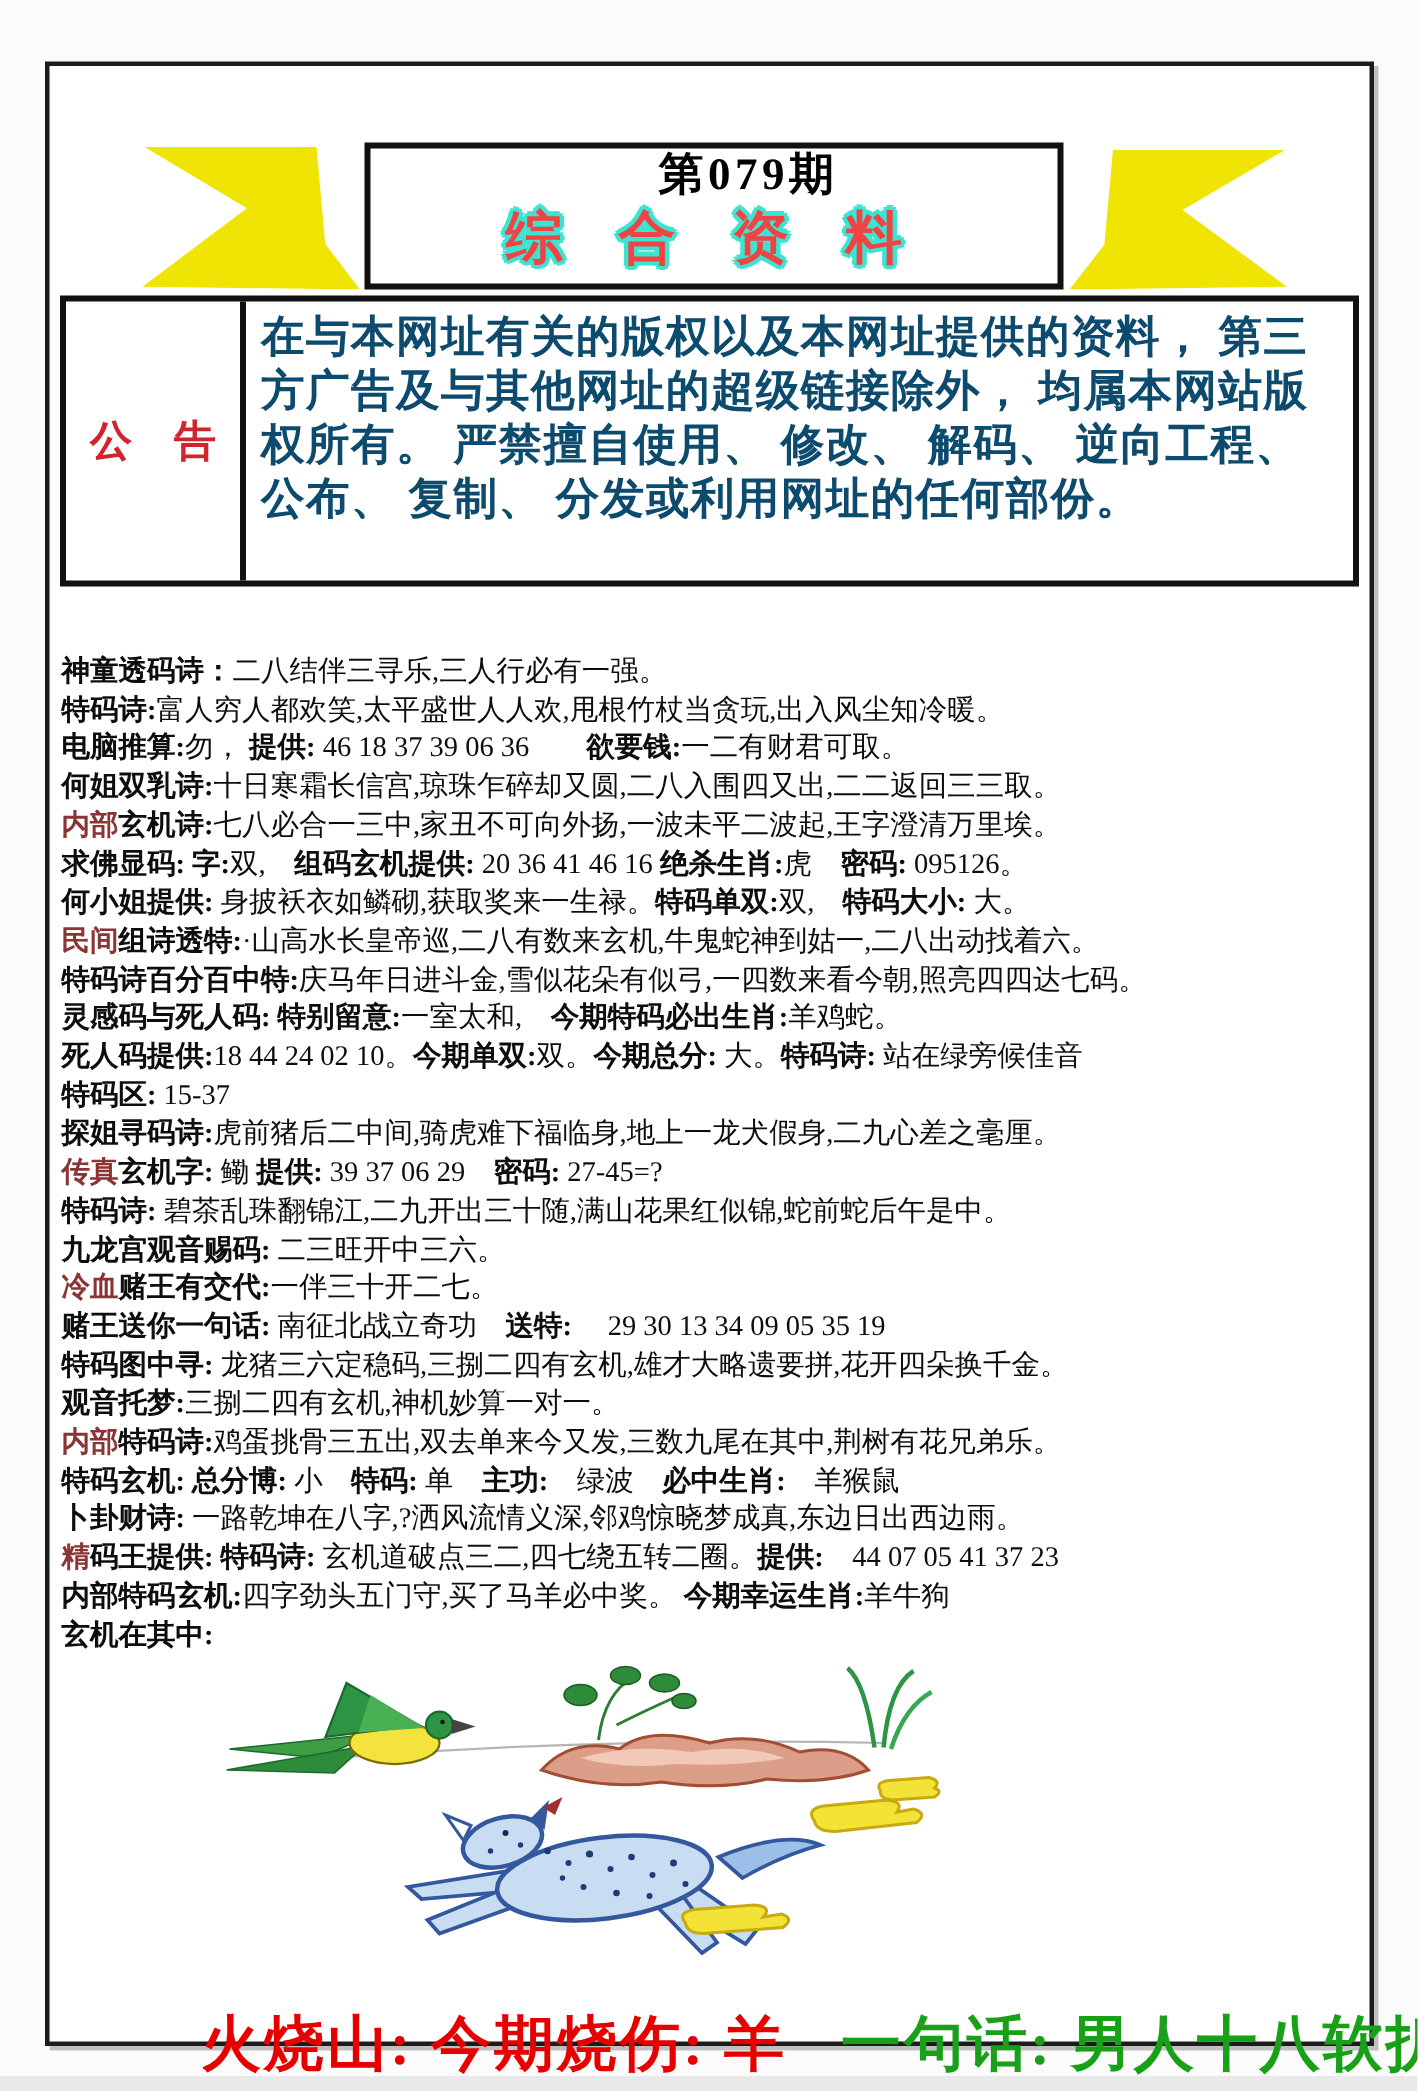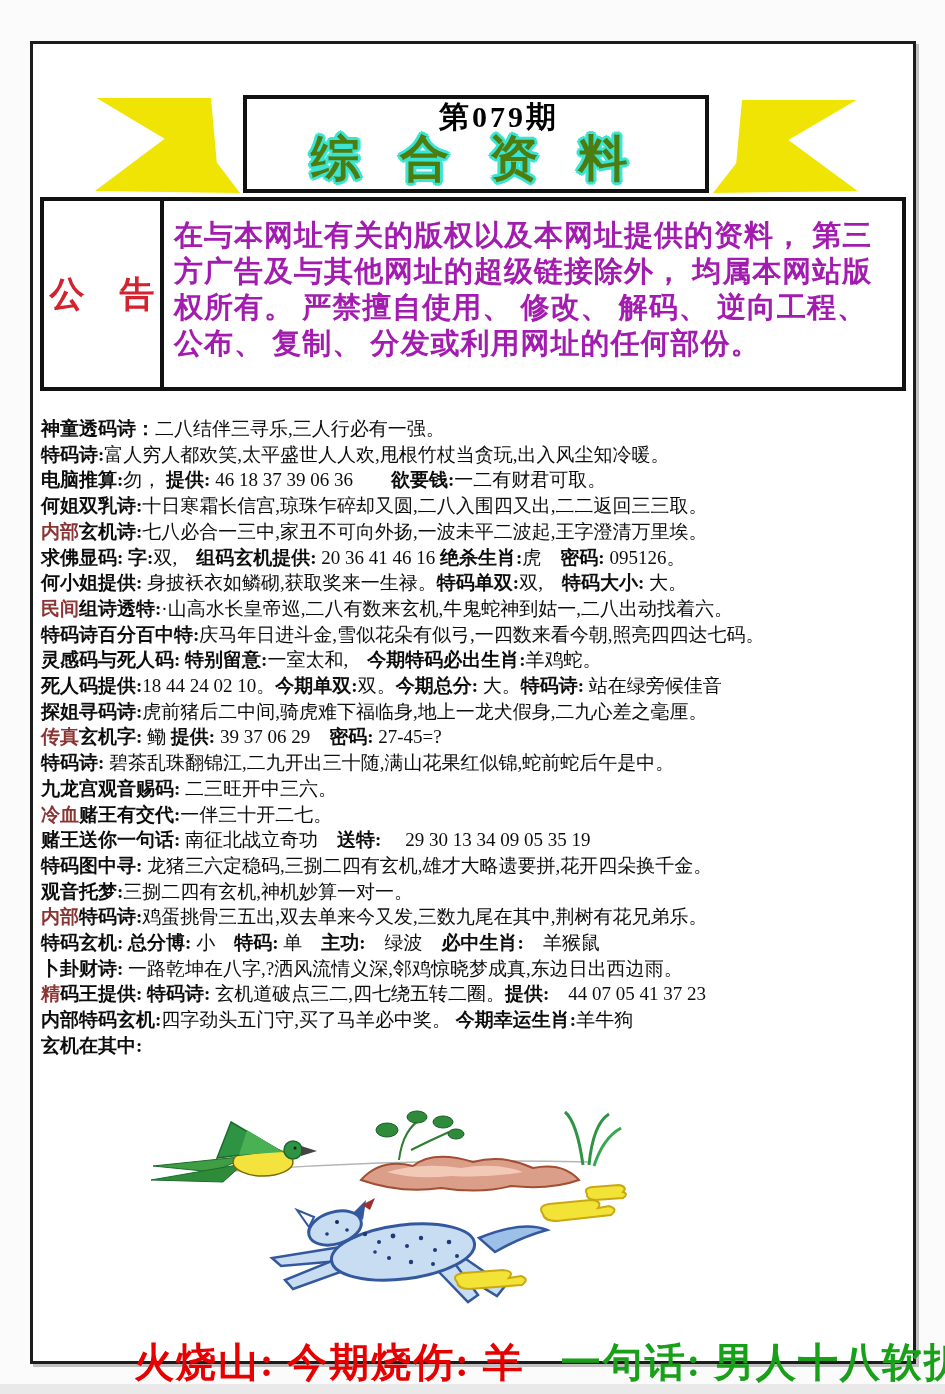--- a/index.html
+++ b/index.html
@@ -20,41 +20,41 @@
     clip-path:polygon(1% 0%,80% 0%,84% 68%,100% 100%,0% 98%,48% 43%);}
   .ribbon-right{left:680px;top:56px;width:145px;height:93px;
     clip-path:polygon(99% 0%,20% 0%,16% 68%,0% 100%,100% 98%,52% 43%);}
   .title-box{
     position:absolute;left:210px;top:51px;width:466px;height:98px;
     background:#fff;border:4px solid #111;box-sizing:border-box;
     text-align:center;
   }
   .issue{font-size:30px;font-weight:bold;color:#000;letter-spacing:3px;line-height:32px;margin-top:2px;padding-left:46px;}
   .main-title{
-    font-size:49px;font-weight:bold;color:#4d7c0f;letter-spacing:14px;line-height:52px;
+    font-size:38px;font-weight:bold;color:#ef4444;letter-spacing:14px;line-height:52px;
     text-shadow:-2px -2px 0 #3ce4d2,2px -2px 0 #3ce4d2,-2px 2px 0 #3ce4d2,2px 2px 0 #3ce4d2,
                 0 -3px 0 #3ce4d2,0 3px 0 #3ce4d2,-3px 0 0 #3ce4d2,3px 0 0 #3ce4d2;
   }
   
   .notice-table{
     position:absolute;left:7px;top:153px;width:866px;height:194px;
     border:4px solid #111;box-sizing:border-box;display:flex;background:#fff;
   }
   .notice-label{
     width:120px;border-right:4px solid #111;box-sizing:border-box;
     display:flex;align-items:center;justify-content:center;
-    color:#d3232e;font-size:35px;font-weight:bold;white-space:pre;
+    color:#d3232e;font-size:28px;font-weight:bold;white-space:pre;
   }
   .notice-text{
-    flex:1;color:#a21caf;font-size:29px;font-weight:bold;line-height:36px;
-    padding:16px 4px 0 10px;letter-spacing:1px;
+    flex:1;color:#0c4a6e;font-size:29px;font-weight:bold;line-height:36px;
+    padding:6px 4px 0 10px;letter-spacing:1px;
   }
   
   .body-lines{
-    position:absolute;left:8px;top:372px;width:866px;
+    position:absolute;left:8px;top:391px;width:866px;
     font-size:19px;line-height:25.7px;color:#0d0d0d;
   }
   .line{white-space:pre;}
   .seg.l{font-weight:bold;}
   .seg.m{font-weight:bold;color:#8a3434;}
   
   .illustration{position:absolute;left:118px;top:1066px;width:512px;height:196px;}
   
   .footer{
     position:absolute;left:16px;top:1244px;width:856px;
@@ -87,20 +87,21 @@
       <div class="line"><span class="seg l">特码诗:</span><span class="seg t">富人穷人都欢笑,太平盛世人人欢,甩根竹杖当贪玩,出入风尘知冷暖。</span></div>
       <div class="line"><span class="seg l">电脑推算:</span><span class="seg t">勿， </span><span class="seg l">提供:</span><span class="seg t"> 46 18 37 39 06 36　　</span><span class="seg l">欲要钱:</span><span class="seg t">一二有财君可取。</span></div>
       <div class="line"><span class="seg l">何姐双乳诗:</span><span class="seg t">十日寒霜长信宫,琼珠乍碎却又圆,二八入围四又出,二二返回三三取。</span></div>
       <div class="line"><span class="seg m">内部</span><span class="seg l">玄机诗:</span><span class="seg t">七八必合一三中,家丑不可向外扬,一波未平二波起,王字澄清万里埃。</span></div>
       <div class="line"><span class="seg l">求佛显码:</span><span class="seg t"> </span><span class="seg l">字:</span><span class="seg t">双,　</span><span class="seg l">组码玄机提供:</span><span class="seg t"> 20 36 41 46 16 </span><span class="seg l">绝杀生肖:</span><span class="seg t">虎　</span><span class="seg l">密码:</span><span class="seg t"> 095126。</span></div>
       <div class="line"><span class="seg l">何小姐提供:</span><span class="seg t"> 身披袄衣如鳞砌,获取奖来一生禄。</span><span class="seg l">特码单双:</span><span class="seg t">双,　</span><span class="seg l">特码大小:</span><span class="seg t"> 大。</span></div>
       <div class="line"><span class="seg m">民间</span><span class="seg l">组诗透特:</span><span class="seg t">·山高水长皇帝巡,二八有数来玄机,牛鬼蛇神到姑一,二八出动找着六。</span></div>
       <div class="line"><span class="seg l">特码诗百分百中特:</span><span class="seg t">庆马年日进斗金,雪似花朵有似弓,一四数来看今朝,照亮四四达七码。</span></div>
       <div class="line"><span class="seg l">灵感码与死人码:</span><span class="seg t"> </span><span class="seg l">特别留意:</span><span class="seg t">一室太和,　</span><span class="seg l">今期特码必出生肖:</span><span class="seg t">羊鸡蛇。</span></div>
       <div class="line"><span class="seg l">死人码提供:</span><span class="seg t">18 44 24 02 10。</span><span class="seg l">今期单双:</span><span class="seg t">双。</span><span class="seg l">今期总分:</span><span class="seg t"> 大。</span><span class="seg l">特码诗:</span><span class="seg t"> 站在绿旁候佳音</span></div>
+      <div class="line"><span class="seg l">特码区:</span><span class="seg t"> 15-37</span></div>
       <div class="line"><span class="seg l">探姐寻码诗:</span><span class="seg t">虎前猪后二中间,骑虎难下福临身,地上一龙犬假身,二九心差之毫厘。</span></div>
       <div class="line"><span class="seg m">传真</span><span class="seg l">玄机字:</span><span class="seg t"> 鳓 </span><span class="seg l">提供:</span><span class="seg t"> 39 37 06 29　</span><span class="seg l">密码:</span><span class="seg t"> 27-45=?</span></div>
       <div class="line"><span class="seg l">特码诗:</span><span class="seg t"> 碧茶乱珠翻锦江,二九开出三十随,满山花果红似锦,蛇前蛇后午是中。</span></div>
       <div class="line"><span class="seg l">九龙宫观音赐码:</span><span class="seg t"> 二三旺开中三六。</span></div>
       <div class="line"><span class="seg m">冷血</span><span class="seg l">赌王有交代:</span><span class="seg t">一伴三十开二七。</span></div>
       <div class="line"><span class="seg l">赌王送你一句话:</span><span class="seg t"> 南征北战立奇功　</span><span class="seg l">送特:</span><span class="seg t">　 29 30 13 34 09 05 35 19</span></div>
       <div class="line"><span class="seg l">特码图中寻:</span><span class="seg t"> 龙猪三六定稳码,三捌二四有玄机,雄才大略遗要拼,花开四朵换千金。</span></div>
       <div class="line"><span class="seg l">观音托梦:</span><span class="seg t">三捌二四有玄机,神机妙算一对一。</span></div>
       <div class="line"><span class="seg m">内部</span><span class="seg l">特码诗:</span><span class="seg t">鸡蛋挑骨三五出,双去单来今又发,三数九尾在其中,荆树有花兄弟乐。</span></div>
       <div class="line"><span class="seg l">特码玄机:</span><span class="seg t"> </span><span class="seg l">总分博:</span><span class="seg t"> 小　</span><span class="seg l">特码:</span><span class="seg t"> 单　</span><span class="seg l">主功:</span><span class="seg t">　绿波　</span><span class="seg l">必中生肖:</span><span class="seg t">　羊猴鼠</span></div>

